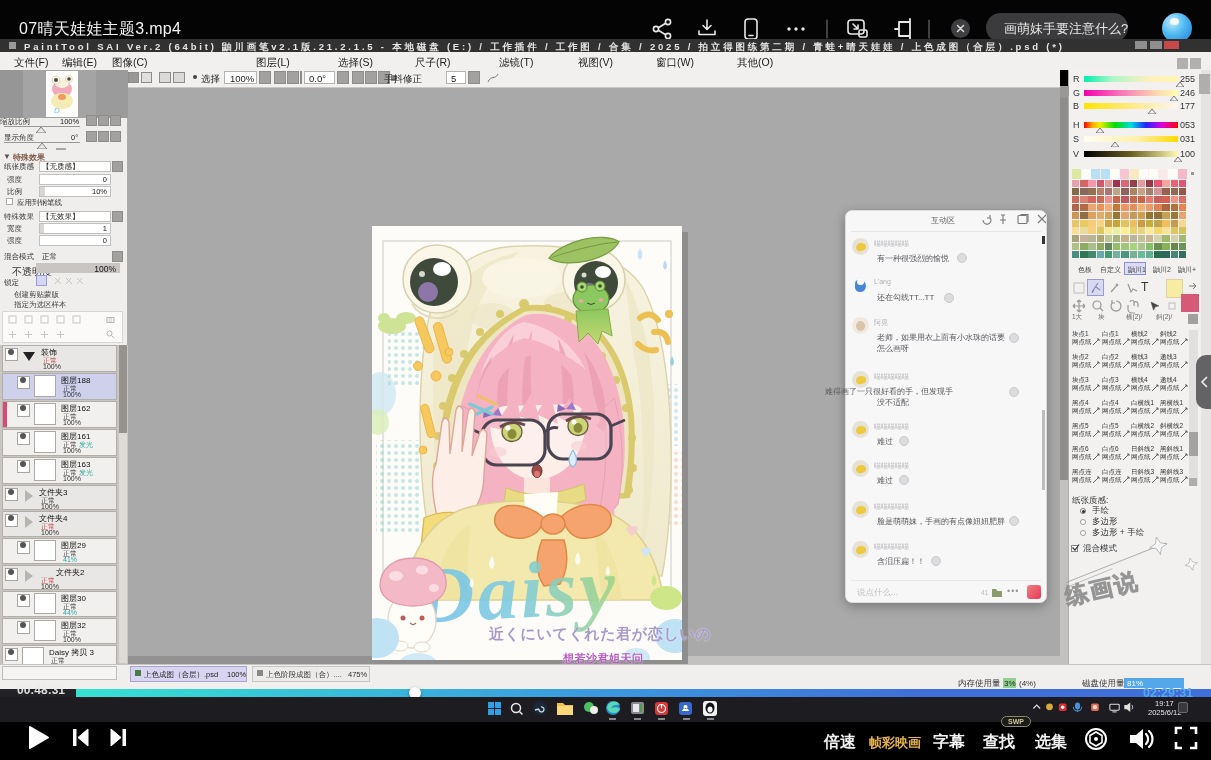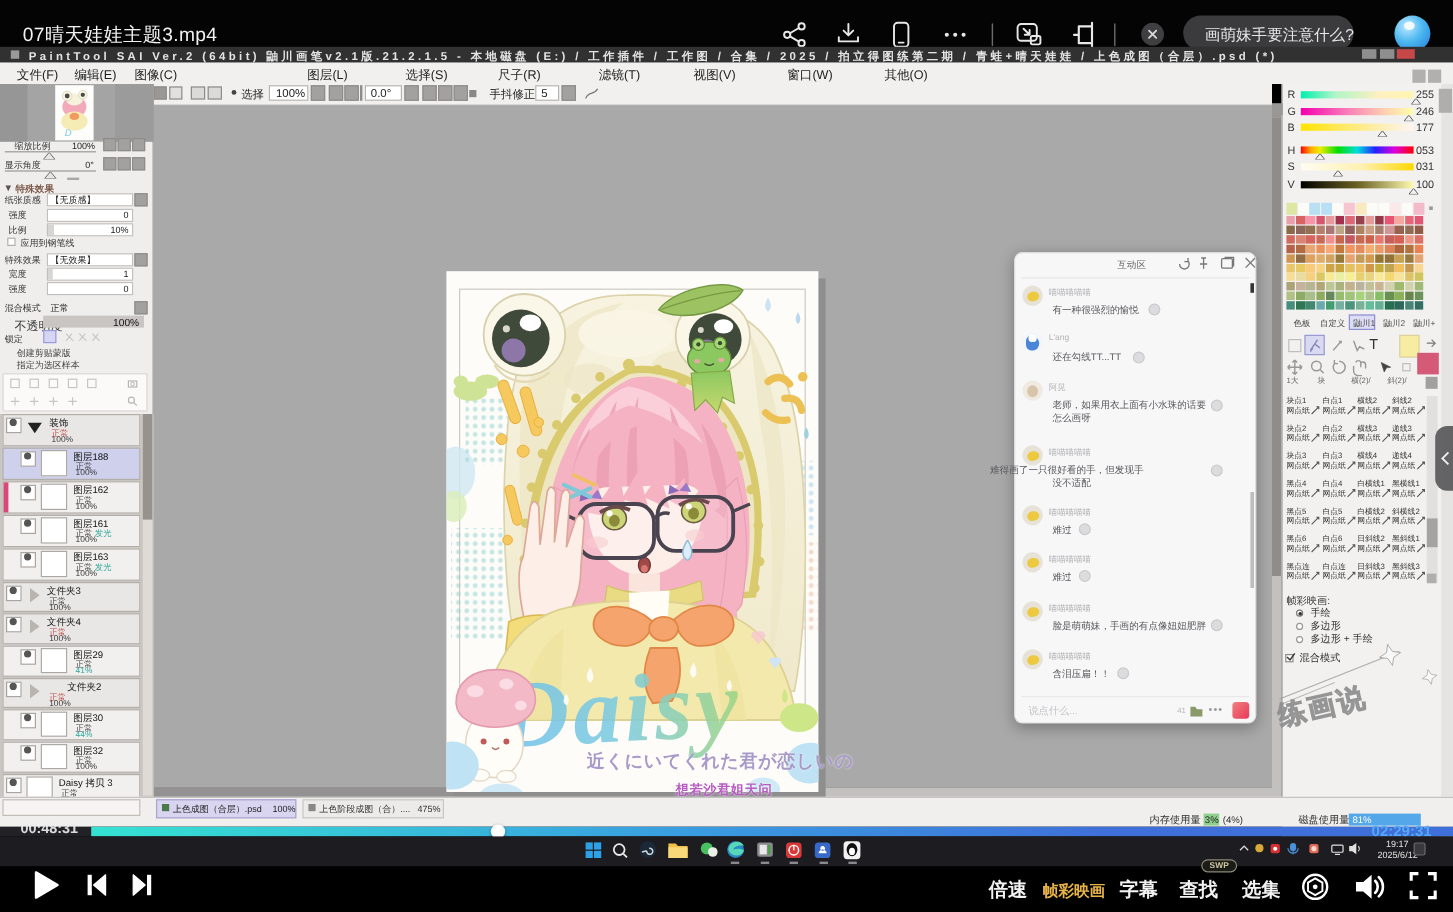--- a/index.html
+++ b/index.html
@@ -69,21 +69,21 @@
 <div class="ab" style="left:259px;top:71px;width:12px;height:13px;background:#a3a19f;border:1px solid #8e8c8a"></div>
 <div class="ab" style="left:274px;top:71px;width:12px;height:13px;background:#a3a19f;border:1px solid #8e8c8a"></div>
 <div class="ab" style="left:287px;top:71px;width:12px;height:13px;background:#a3a19f;border:1px solid #8e8c8a"></div>
 <div class="ab" style="left:300px;top:71px;width:2px;height:13px;background:#f1f0ef;border:1px solid #8e8c8a"></div>
 <div class="ab" style="left:304px;top:71px;width:31px;height:13px;background:#fff;border:1px solid #b5b3b1;font-size:9.5px;color:#222;padding:1px 0 0 4px">0.0°</div>
 <div class="ab" style="left:337px;top:71px;width:12px;height:13px;background:#a3a19f;border:1px solid #8e8c8a"></div>
 <div class="ab" style="left:352px;top:71px;width:12px;height:13px;background:#a3a19f;border:1px solid #8e8c8a"></div>
 <div class="ab" style="left:365px;top:71px;width:12px;height:13px;background:#a3a19f;border:1px solid #8e8c8a"></div>
 <div class="ab" style="left:378px;top:71px;width:12px;height:13px;background:#a3a19f;border:1px solid #8e8c8a"></div>
 <div class="ab" style="left:391px;top:75px;width:6px;height:6px;background:#8a8886"></div>
-<div class="ab" style="left:408px;top:73px;font-size:9.5px;color:#222">手抖修正</div>
+<div class="ab" style="left:384px;top:73px;font-size:9.5px;color:#222">手抖修正</div>
 <div class="ab" style="left:446px;top:71px;width:20px;height:13px;background:#fff;border:1px solid #b5b3b1;font-size:9.5px;color:#222;padding:1px 0 0 4px">5</div>
 <div class="ab" style="left:468px;top:71px;width:12px;height:13px;background:#a3a19f;border:1px solid #8e8c8a"></div>
 <svg class="ab" style="left:486px;top:72px" width="14" height="12">
     <path d="M2 10C5 3 9 8 12 2" stroke="#777" fill="none"></path>
   </svg>
 <div class="ab" style="left:128px;top:88px;width:932px;height:568px;background:#a9a9a9"></div>
 <div class="ab" style="left:128px;top:656px;width:932px;height:9px;background:#c3c1bf"></div>
 <div class="ab" style="left:128px;top:656px;width:324px;height:9px;background:#939191"></div>
 <div class="ab" style="left:1060px;top:88px;width:8px;height:577px;background:#c3c1bf"></div>
 <div class="ab" style="left:1060px;top:88px;width:8px;height:10px;background:#989694"></div>
@@ -331,21 +331,21 @@
 <ellipse cx="16" cy="18" rx="10" ry="9" fill="#f2aabb"></ellipse>
 <ellipse cx="16" cy="12" rx="7" ry="5" fill="#f6f2dc"></ellipse>
 <ellipse cx="10" cy="9" rx="4" ry="4" fill="#f8f4e6" stroke="#cfc7a0" stroke-width=".5"></ellipse>
 <ellipse cx="23" cy="8" rx="3.6" ry="3.6" fill="#f8f4e6" stroke="#cfc7a0" stroke-width=".5"></ellipse>
 <circle cx="10" cy="9" r="2" fill="#4a4a44"></circle>
     <circle cx="23" cy="8" r="1.8" fill="#4a4a44"></circle>
 <ellipse cx="16" cy="30" rx="11" ry="8" fill="#f4ecb4"></ellipse>
 <ellipse cx="16" cy="26" rx="4" ry="3" fill="#f09a60"></ellipse>
 <text x="8" y="42" font-size="8" fill="#7ec8e8" font-style="italic">D</text>
   </svg>
-<div class="ab" style="left:12px;top:117px;font-size:7.5px;color:#333">缩放比例</div>
+<div class="ab" style="left:0;top:117px;font-size:7.5px;color:#333">缩放比例</div>
 <div class="ab" style="left:60px;top:117px;font-size:7.5px;color:#222">100%</div>
 <div class="ab" style="left:4px;top:126px;width:76px;height:1px;background:#999"></div>
 <svg class="ab" style="left:36px;top:127px" width="10" height="6">
     <path d="M5 0L10 6H0Z" fill="#e8e6e4" stroke="#666" stroke-width=".8"></path>
   </svg>
 <div class="ab" style="left:86px;top:115px;width:11px;height:11px;background:#a3a19f;border:1px solid #8e8c8a"></div>
 <div class="ab" style="left:98px;top:115px;width:11px;height:11px;background:#a3a19f;border:1px solid #8e8c8a"></div>
 <div class="ab" style="left:110px;top:115px;width:11px;height:11px;background:#a3a19f;border:1px solid #8e8c8a"></div>
 <div class="ab" style="left:4px;top:133px;font-size:7.5px;color:#333">显示角度</div>
 <div class="ab" style="left:71px;top:133px;font-size:7.5px;color:#222">0°</div>
@@ -963,21 +963,21 @@
     <path d="M1 7L7 1M5 1h2v2" stroke="#555" stroke-width=".9" fill="none"></path>
   </svg>
 <div class="ab" style="left:1160px;top:468px;font-size:6.5px;color:#333;white-space:nowrap">黑斜线3</div>
 <div class="ab" style="left:1160px;top:476px;font-size:6.5px;color:#333">网点纸</div>
 <svg class="ab" style="left:1180px;top:476px" width="8" height="8">
     <path d="M1 7L7 1M5 1h2v2" stroke="#555" stroke-width=".9" fill="none"></path>
   </svg>
 <div class="ab" style="left:1189px;top:330px;width:9px;height:156px;background:#e2e0de"></div>
 <div class="ab" style="left:1189px;top:432px;width:9px;height:24px;background:#a5a3a1"></div>
 <div class="ab" style="left:1189px;top:478px;width:8px;height:8px;background:#b0aeac"></div>
-<div class="ab" style="left:1072px;top:495px;font-size:8.5px;color:#333">帧彩映画:</div>
+<div class="ab" style="left:1072px;top:495px;font-size:8.5px;color:#333">纸张质感:</div>
 <div class="ab" style="left:1080px;top:508px;width:6px;height:6px;border-radius:50%;border:1px solid #777;background:#fff"></div>
 <div class="ab" style="left:1082px;top:510px;width:3px;height:3px;border-radius:50%;background:#333"></div>
 <div class="ab" style="left:1092px;top:505px;font-size:8.5px;color:#333">手绘</div>
 <div class="ab" style="left:1080px;top:519px;width:6px;height:6px;border-radius:50%;border:1px solid #999;background:#fff"></div>
 <div class="ab" style="left:1092px;top:516px;font-size:8.5px;color:#333">多边形</div>
 <div class="ab" style="left:1080px;top:530px;width:6px;height:6px;border-radius:50%;border:1px solid #999;background:#fff"></div>
 <div class="ab" style="left:1092px;top:527px;font-size:8.5px;color:#333">多边形 + 手绘</div>
 <div class="ab" style="left:1071px;top:545px;width:7px;height:7px;border:1px solid #888;background:#fff"></div>
 <svg class="ab" style="left:1071px;top:543px" width="9" height="9">
     <path d="M1.5 4.5l2.5 2.5L8 1.5" stroke="#333" stroke-width="1.2" fill="none"></path>

